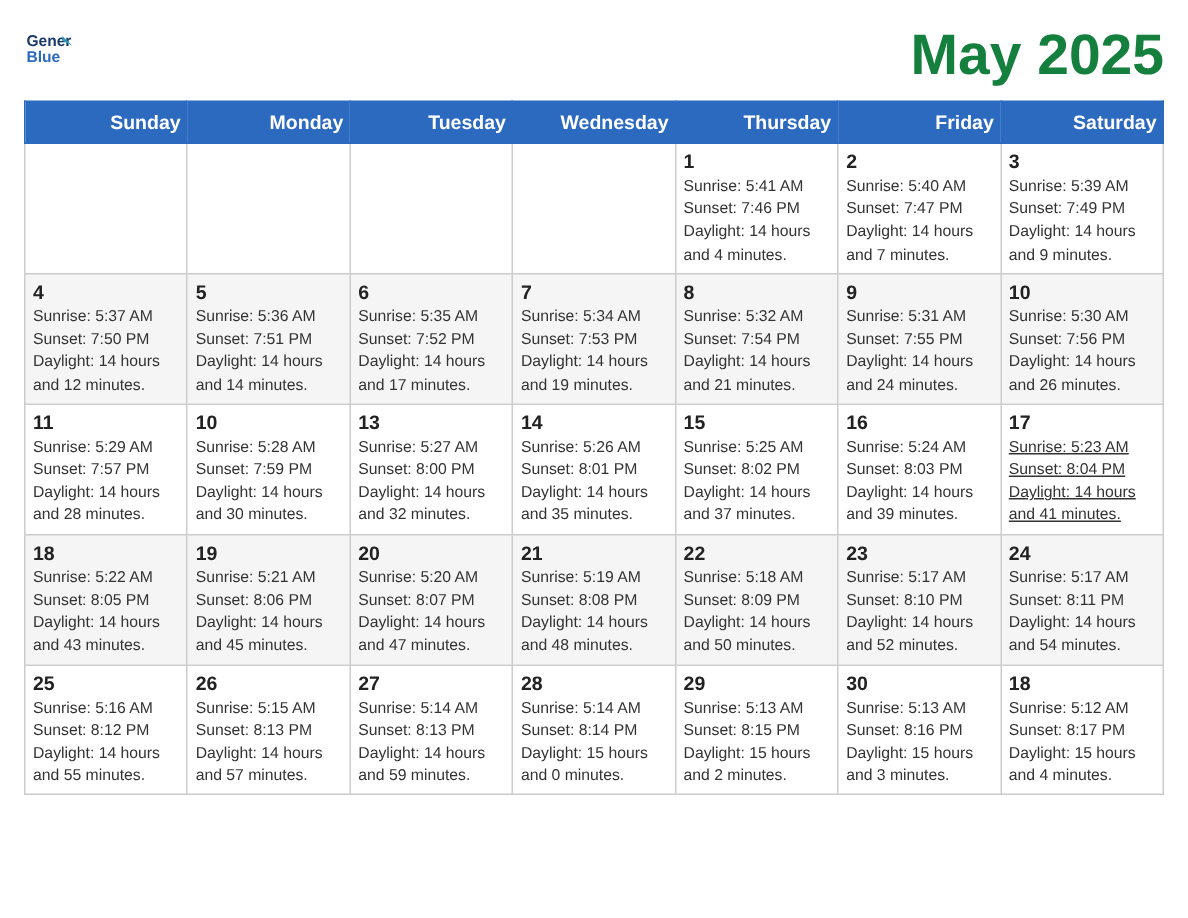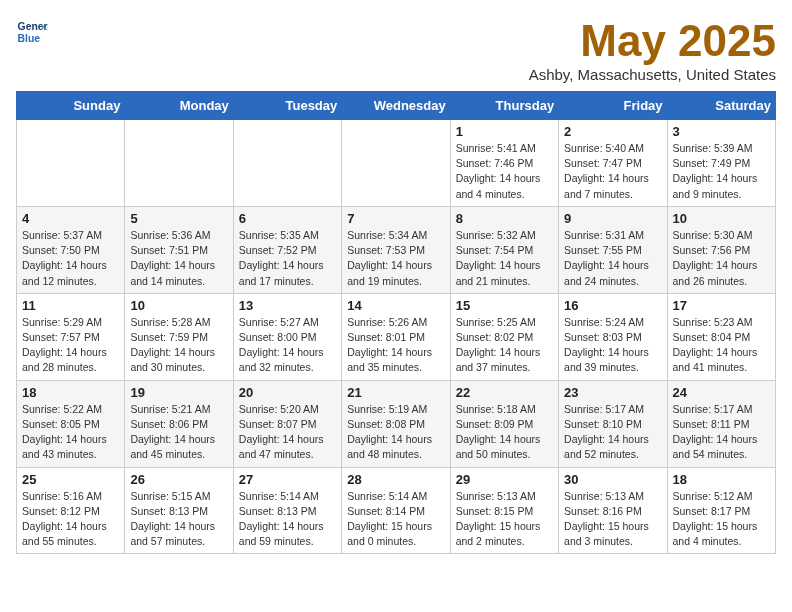--- a/index.html
+++ b/index.html
@@ -22,23 +22,23 @@
       gap: 4px;
     }
     .logo-icon {
       width: 32px;
       height: 32px;
     }
     .title-block {
       text-align: right;
     }
     .month-title {
-      font-size: 44px;
+      font-size: 38px;
       font-weight: bold;
-      color: #a16207;
+      color: #15803d;
     }
     .location {
       font-size: 15px;
       color: #333;
     }
     .calendar {
       width: 100%;
       border-collapse: collapse;
       border: 1px solid #ccc;
     }
@@ -83,21 +83,20 @@
 <div class="header">
   <div class="logo">
     <svg class="logo-icon" viewBox="0 0 40 40" xmlns="http://www.w3.org/2000/svg">
       <text x="2" y="18" font-size="13" font-weight="bold" fill="#1a3a6b" font-family="Arial">General</text>
       <text x="2" y="32" font-size="13" font-weight="bold" fill="#2c6abf" font-family="Arial">Blue</text>
       <polygon points="32,10 40,18 32,14" fill="#2c9abf"></polygon>
     </svg>
   </div>
   <div class="title-block">
     <div class="month-title">May 2025</div>
-    <div class="location">Ashby, Massachusetts, United States</div>
   </div>
 </div>
 
 <table class="calendar">
   <thead>
     <tr>
     <th>Sunday</th>
         <th>Monday</th>
         <th>Tuesday</th>
         <th>Wednesday</th>
@@ -223,21 +222,21 @@
         </td>
         <td>
           <div class="day-number">16</div>
           <div class="day-info" style="white-space: pre-line;">Sunrise: 5:24 AM
 Sunset: 8:03 PM
 Daylight: 14 hours
 and 39 minutes.</div>
         </td>
         <td>
           <div class="day-number">17</div>
-          <div class="day-info" style="white-space: pre-line;">Sunrise: 5:23 AM
+          <div class="day-info" style="white-space: pre-line; text-decoration: underline;">Sunrise: 5:23 AM
 Sunset: 8:04 PM
 Daylight: 14 hours
 and 41 minutes.</div>
         </td>
       </tr>
       <tr>
         <td>
           <div class="day-number">18</div>
           <div class="day-info" style="white-space: pre-line;">Sunrise: 5:22 AM
 Sunset: 8:05 PM

